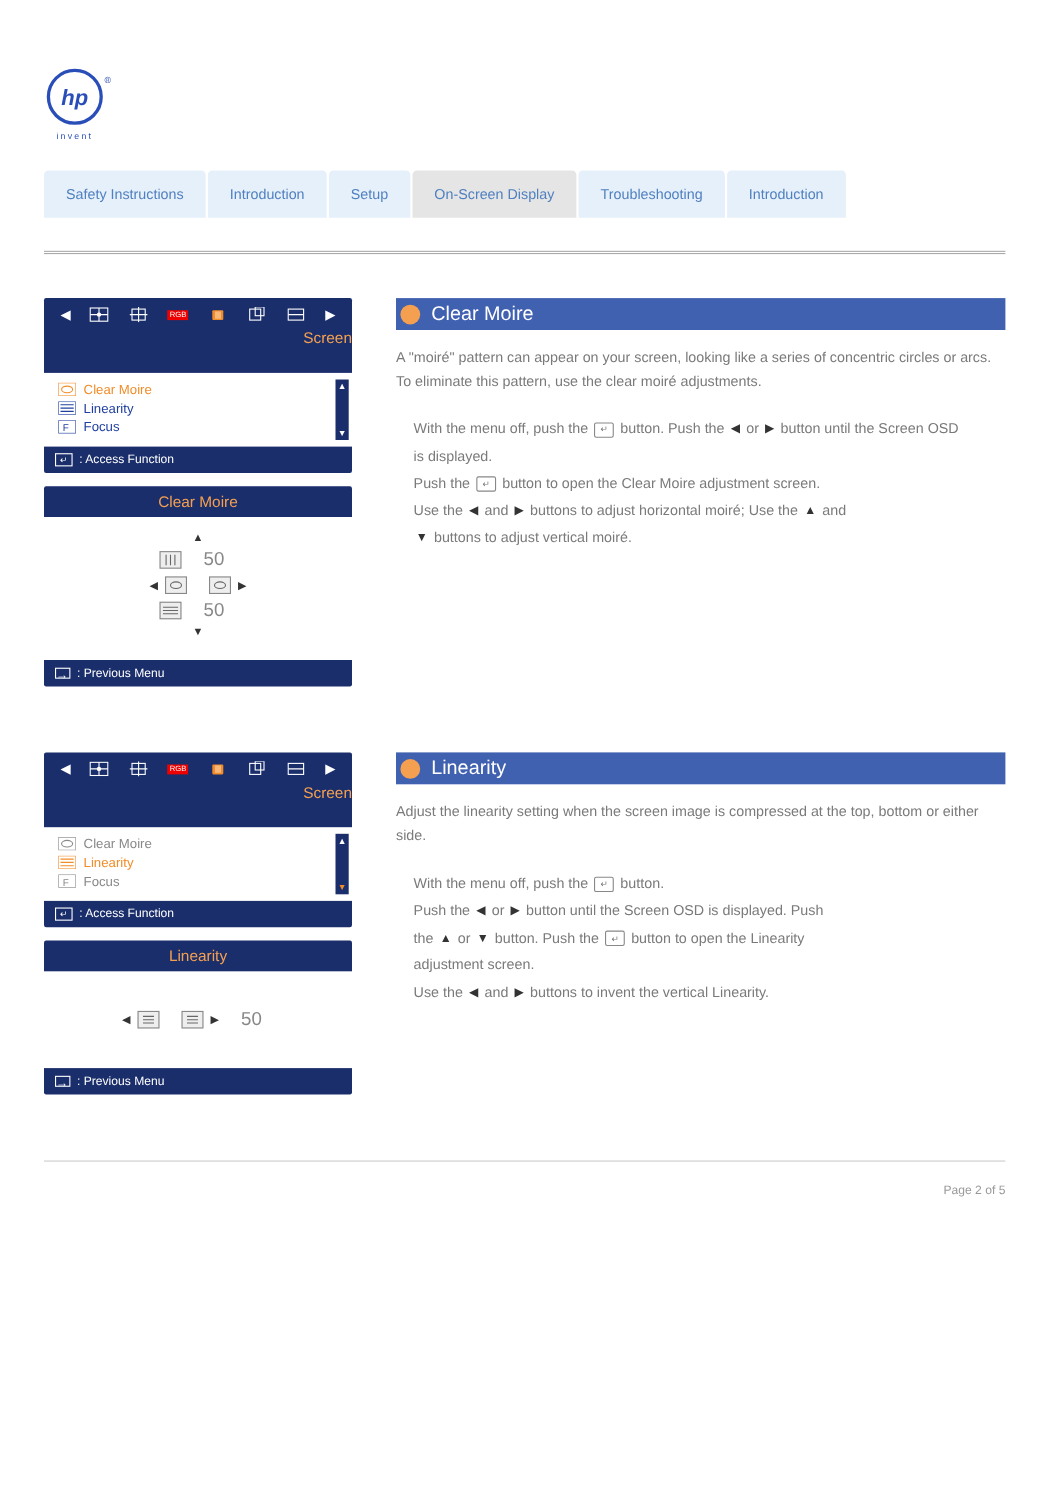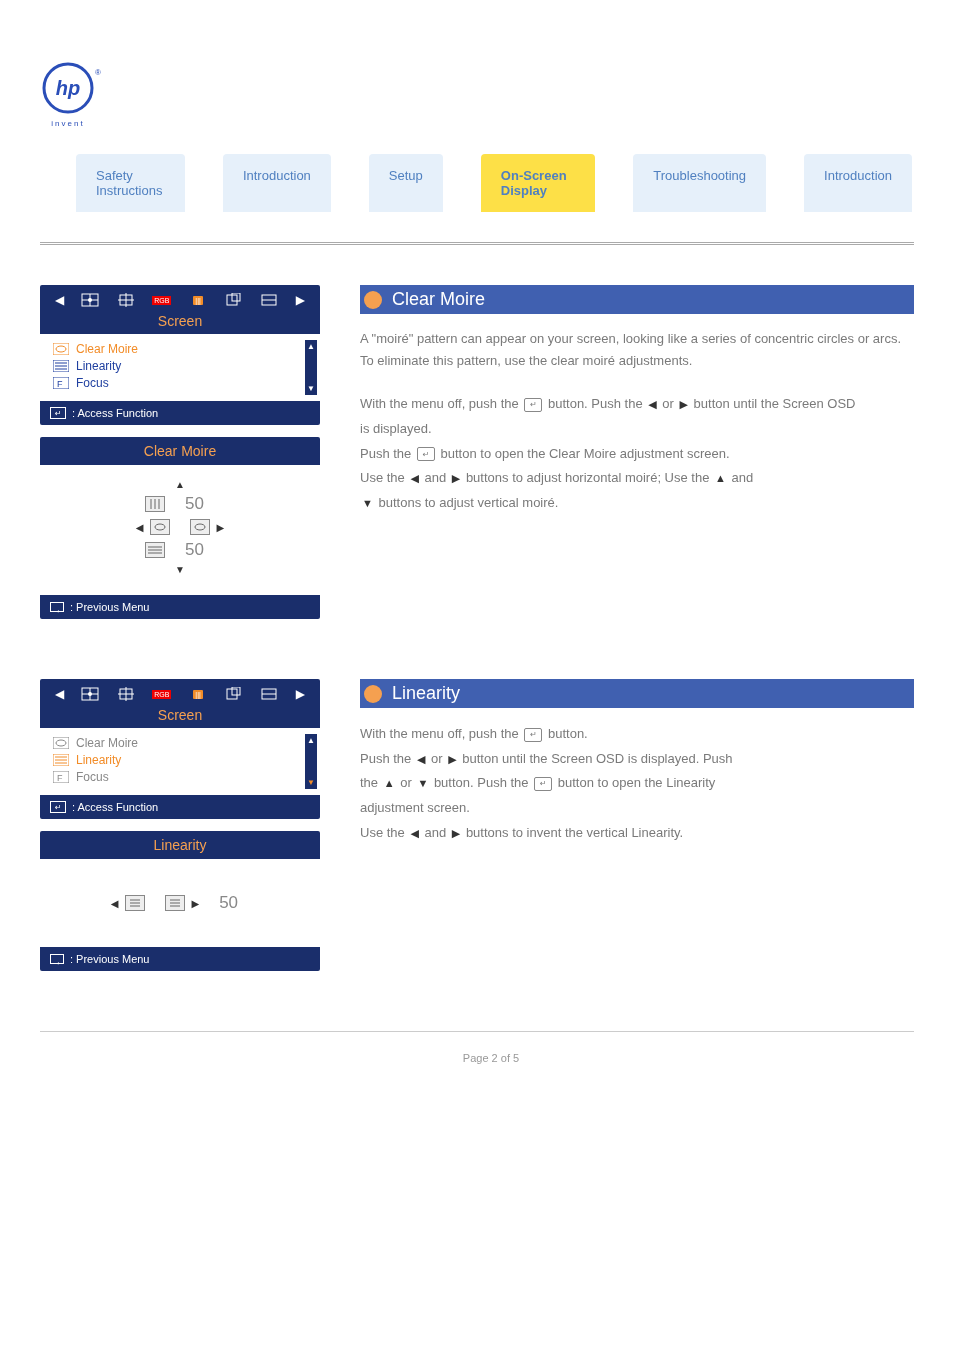--- a/index.html
+++ b/index.html
@@ -1,30 +1,30 @@
 <!DOCTYPE html>
 <html><head>
 <meta charset="utf-8">
 <style>
 * { box-sizing: border-box; margin: 0; padding: 0; }
 body { font-family: Arial, sans-serif; background: #fff; width: 954px; margin: 0 auto; color: #333; }
 .page { padding: 60px 40px 40px; }
 .logo { margin-bottom: 20px; }
 .tab-bar { display: flex; margin-top: 10px; }
-.tab { padding: 14px 20px; font-size: 13px; background: #e6f0fa; color: #5080c0; border-radius: 4px 4px 0 0; margin-right: 2px; cursor: pointer; margin-left: 36px; }
-.tab.active { background: #fde047; color: #5080c0; font-weight: bold; }
+.tab { padding: 14px 20px; font-size: 13px; background: #e6f0fa; color: #5080c0; border-radius: 4px 4px 0 0; margin-right: 2px; cursor: pointer; }
+.tab.active { background: #e5e5e5; color: #5080c0; font-weight: normal; }
 .divider { border: none; border-top: 3px double #aaa; margin: 30px 0 40px; }
 .content { display: flex; margin-bottom: 60px; }
 .left-col { width: 280px; margin-right: 40px; }
 .right-col { flex: 1; }
 .osd-panel { background: #1a2e6b; color: #fff; border-radius: 2px; overflow: hidden; margin-bottom: 12px; }
 .osd-icons { display: flex; justify-content: space-around; align-items: center; padding: 6px 8px 2px; }
 .osd-icons .arrow { color: #fff; font-size: 12px; }
 .osd-icon-box { width: 22px; height: 18px; display: flex; align-items: center; justify-content: center; font-size: 10px; }
-.osd-title { text-align: center; font-size: 14px; color: #f5a050; padding: 2px 0 5px; }
+.osd-title { text-align: right; font-size: 14px; color: #f5a050; padding: 2px 0 24px; }
 .osd-body { background: #fff; color: #2040a0; padding: 8px 12px; position: relative; font-size: 12px; }
 .osd-body .item { display: flex; align-items: center; margin-bottom: 3px; }
 .osd-body .item .ii { width: 18px; height: 14px; margin-right: 6px; display: inline-flex; align-items: center; justify-content: center; font-size: 10px; }
 .osd-body .item.sel { color: #f28c28; }
 .osd-body .item.grey { color: #888; }
 .osd-scroll { position: absolute; right: 3px; top: 6px; bottom: 6px; width: 12px; background: #1a2e6b; display: flex; flex-direction: column; justify-content: space-between; align-items: center; color: #fff; font-size: 8px; padding: 2px 0; }
 .osd-foot { padding: 6px 10px; font-size: 11px; display: flex; align-items: center; }
 .osd-foot .fi { width: 16px; height: 12px; border: 1px solid #fff; margin-right: 6px; font-size: 8px; display: flex; align-items: center; justify-content: center; }
 .osd-panel2 { background: #1a2e6b; color: #fff; border-radius: 2px; overflow: hidden; }
 .osd2-title { text-align: center; font-size: 14px; color: #f5a050; padding: 6px 0; }
@@ -33,25 +33,25 @@
 .osd2-row .val { color: #888; font-size: 17px; margin-left: 20px; min-width: 30px; }
 .osd2-ctrl { display: flex; align-items: center; gap: 6px; color: #666; }
 .osd2-ctrl .tri { font-size: 10px; color: #333; }
 .osd2-ctrl .box { width: 20px; height: 16px; border: 1px solid #888; background: #eee; display: flex; align-items: center; justify-content: center; font-size: 8px; }
 .osd2-foot { padding: 6px 10px; font-size: 11px; display: flex; align-items: center; color: #fff; }
 .osd2-foot .fi { width: 14px; height: 10px; border: 1px solid #fff; margin-right: 6px; }
 .section-head { display: flex; align-items: center; background: #4060b0; color: #fff; padding: 4px 4px; margin-bottom: 14px; }
 .section-head .bullet { width: 18px; height: 18px; background: #f5a050; border-radius: 50%; margin-right: 10px; }
 .section-head .title { font-size: 18px; }
 .desc { font-size: 13px; color: #7a7a7a; line-height: 1.7; margin-bottom: 20px; }
-.steps { font-size: 13px; color: #7a7a7a; line-height: 1.9; }
+.steps { font-size: 13px; color: #7a7a7a; line-height: 1.9; margin-left: 16px; }
 .steps .ic { display: inline-flex; width: 18px; height: 14px; border: 1px solid #888; border-radius: 2px; vertical-align: middle; margin: 0 2px; align-items: center; justify-content: center; font-size: 8px; }
 .steps .tri { display: inline-block; font-size: 11px; color: #333; vertical-align: middle; margin: 0 2px; }
 .footer-divider { border: none; border-top: 1px solid #ccc; margin: 40px 0 20px; }
-.page-num { font-size: 11px; color: #999; text-align: center; margin-left: 28px; }
+.page-num { font-size: 11px; color: #999; text-align: right; margin-left: 28px; }
 .osd-icon-sel { background: #f28c28; color: #fff; font-size: 7px; padding: 1px 2px; border-radius: 1px; }
 </style>
 </head>
 <body>
 
 <div class="page">
   <div class="logo">
     <svg width="70" height="70" viewBox="0 0 70 70">
       <circle cx="28" cy="28" r="24" fill="none" stroke="#2a4eb8" stroke-width="3"></circle>
       <text x="28" y="35" font-size="20" font-style="italic" font-weight="bold" fill="#2a4eb8" text-anchor="middle">hp</text>
@@ -332,20 +332,21 @@
             <span>: Previous Menu</span>
           </div>
       </div>
     </div>
 
     <div class="right-col">
       <div class="section-head">
         <span class="bullet"></span>
         <span class="title">Linearity</span>
       </div>
+      <div class="desc">Adjust the linearity setting when the screen image is compressed at the top, bottom or either side.</div>
       <div class="steps">
         <span>With the menu off, push the </span><span class="ic">↵</span><span> button.</span><br>
         <span>Push the </span><span class="tri">◀</span><span> or </span><span class="tri">▶</span><span> button until the Screen OSD is displayed. Push</span><br>
         <span>the </span><span class="tri">▲</span><span> or </span><span class="tri">▼</span><span> button. Push the </span><span class="ic">↵</span><span> button to open the Linearity</span><br>
         <span>adjustment screen.</span><br>
         <span>Use the </span><span class="tri">◀</span><span> and </span><span class="tri">▶</span><span> buttons to invent the vertical Linearity.</span>
       </div>
     </div>
   </div>
 

